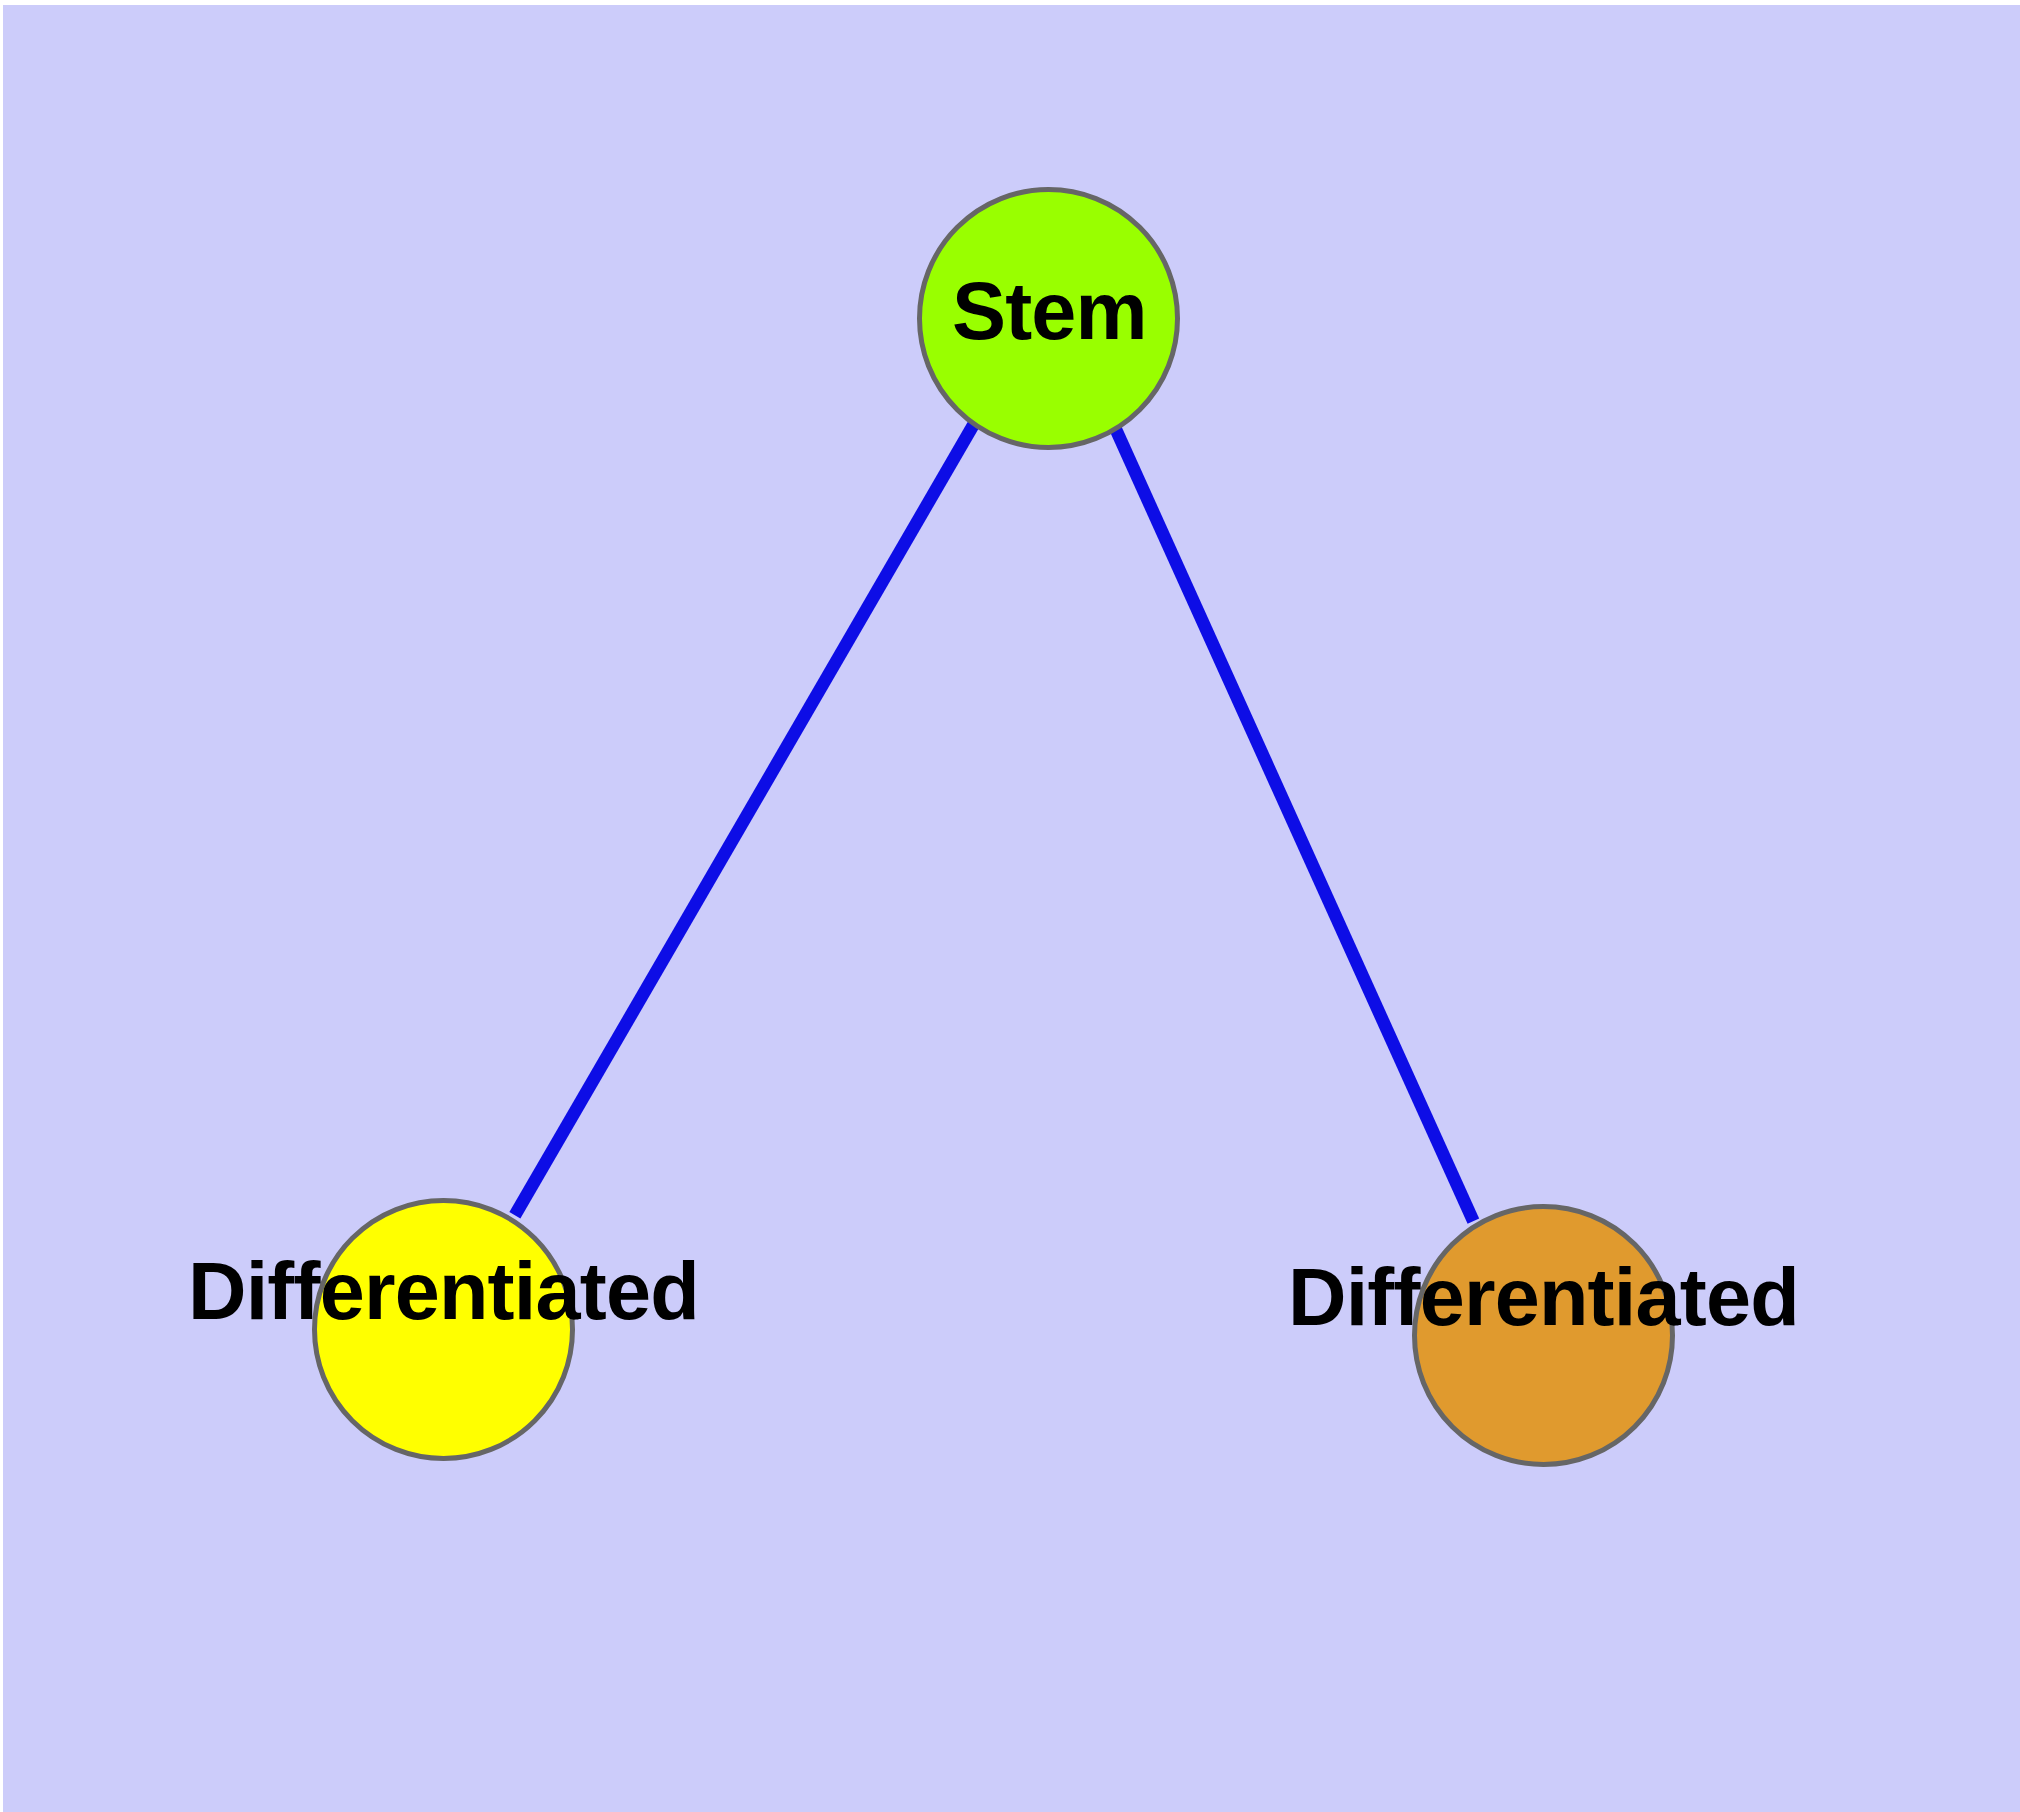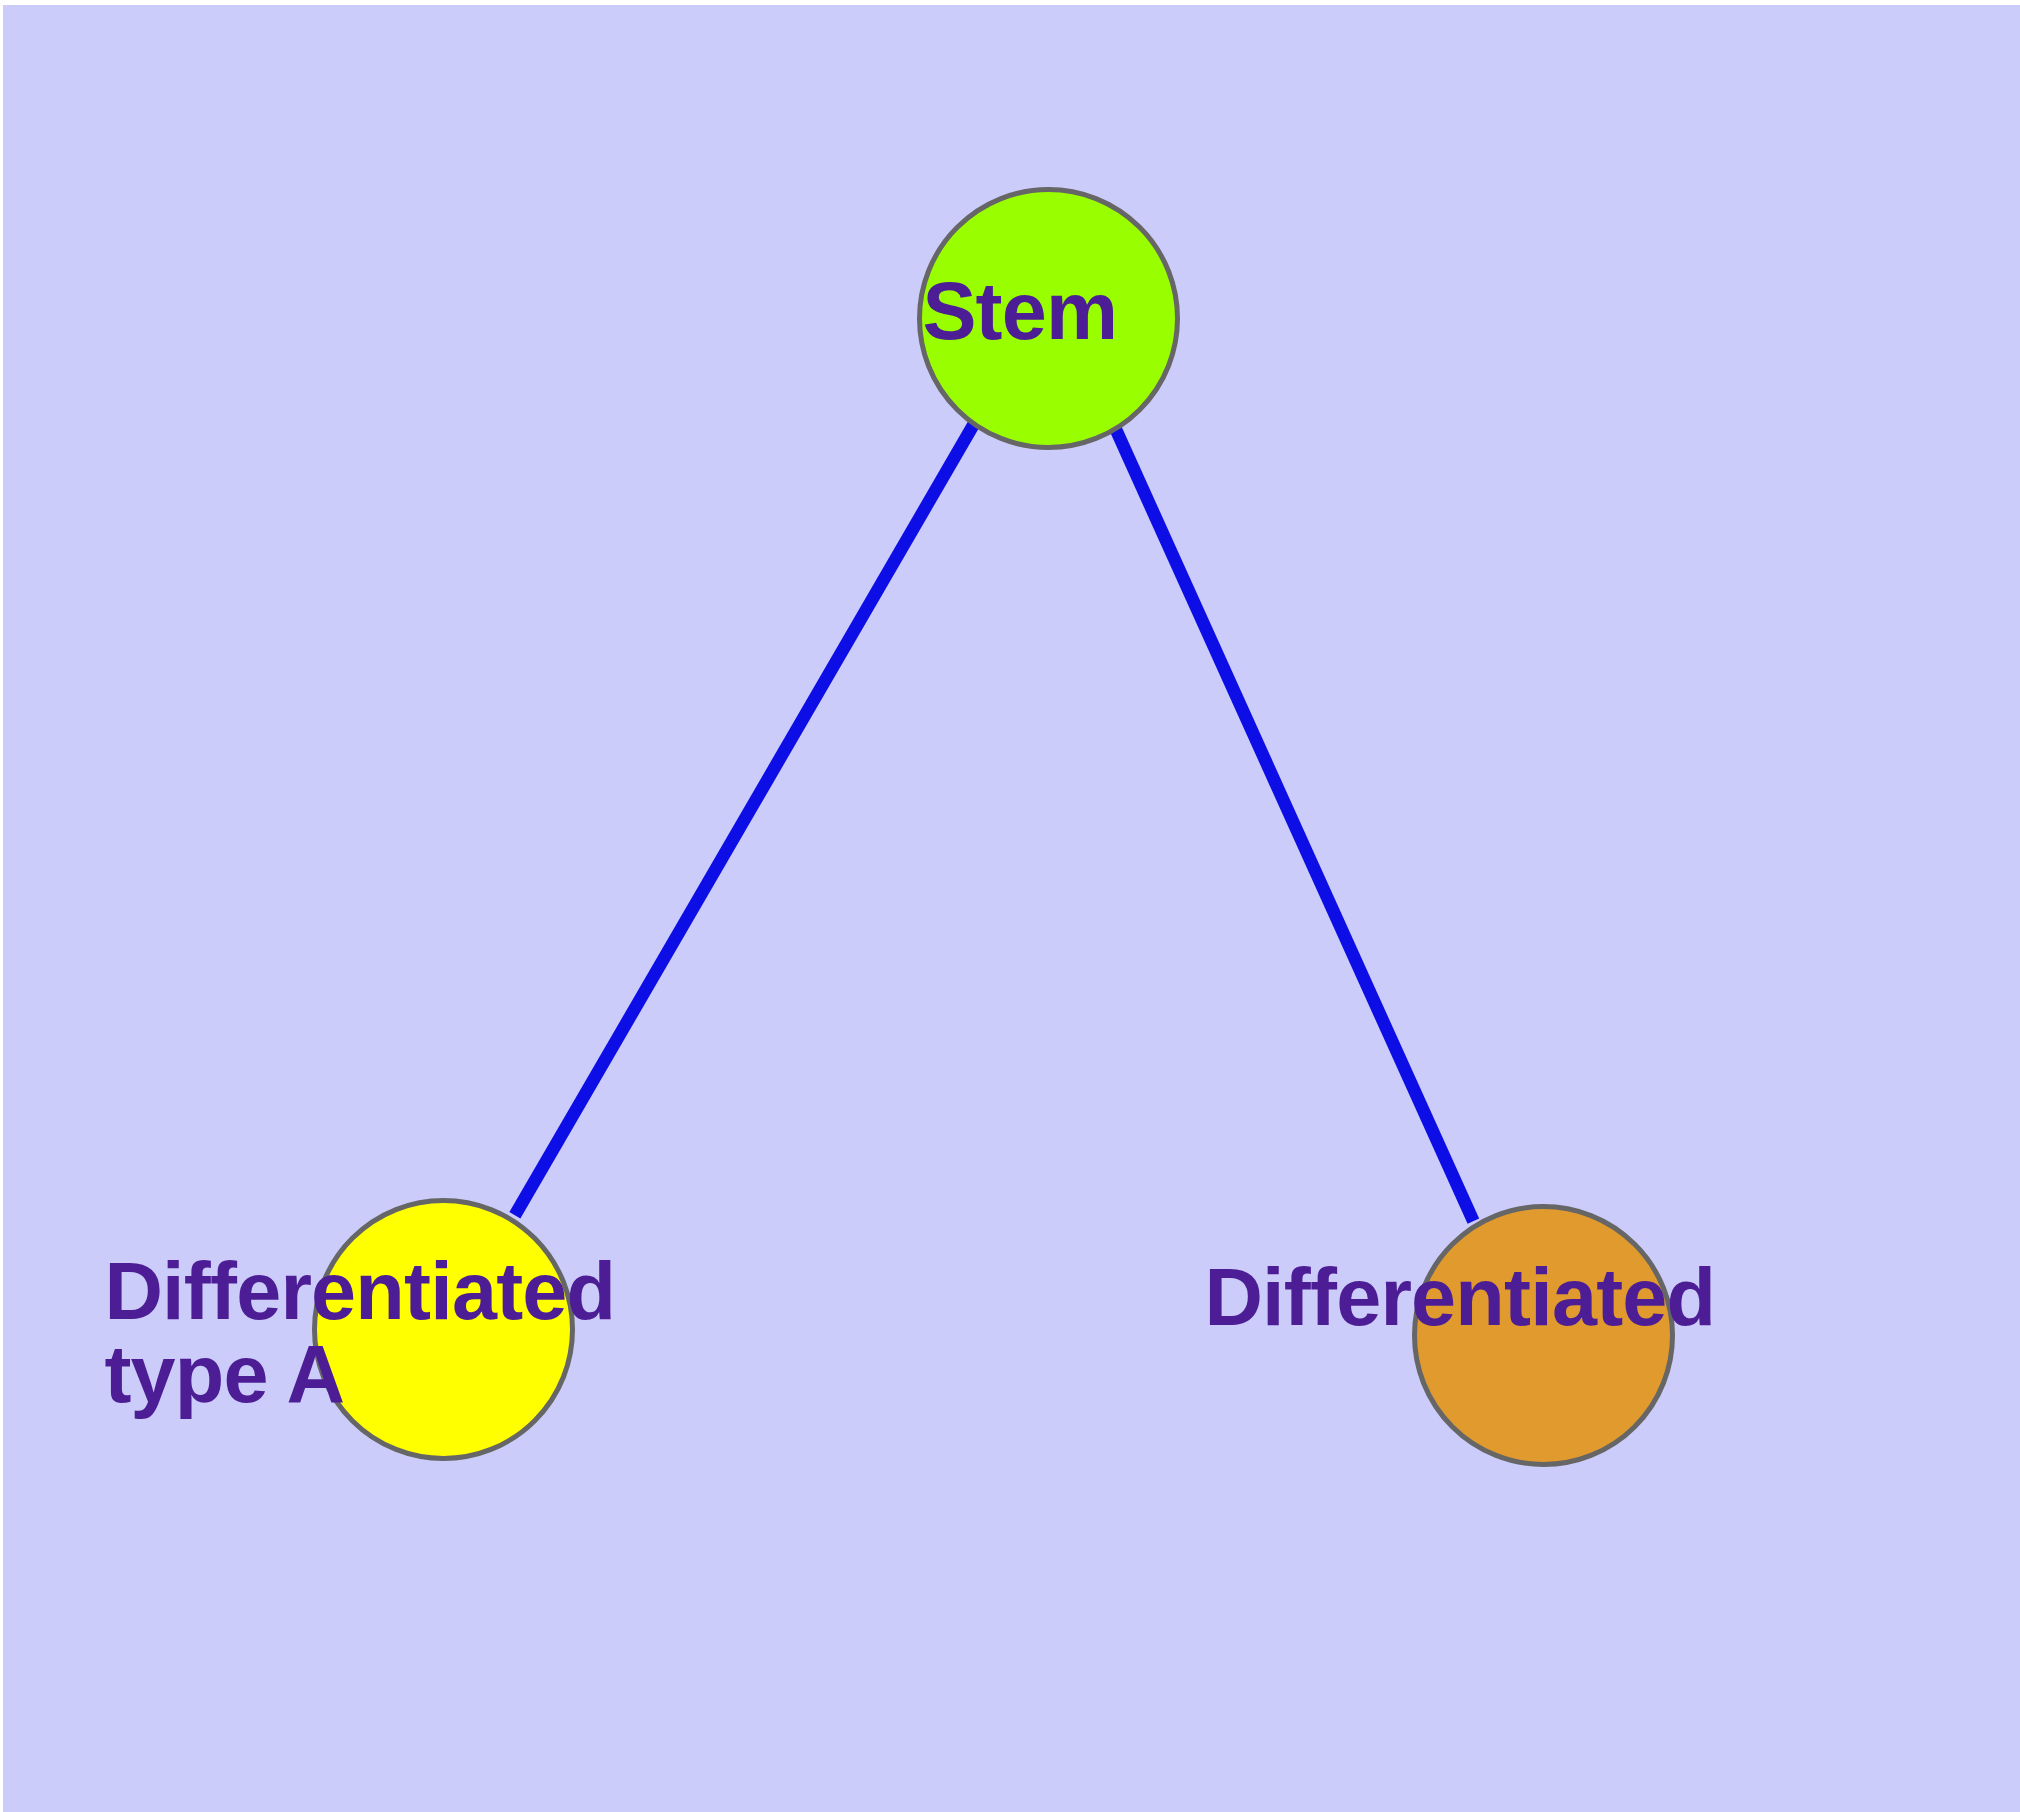--- a/index.html
+++ b/index.html
@@ -43,23 +43,23 @@
 
   .graph-node {
     position: absolute;
     border-radius: 50%;
     box-sizing: border-box;
     border: 5.1px solid #666666;
   }
 
   .node-label {
     position: absolute;
-    text-align: left;
+    text-align: center;
     font-weight: bold;
-    color: #4c1d95;
+    color: #000000;
     line-height: 1.02;
     white-space: nowrap;
     letter-spacing: -0.8px;
   }
 
   #node-stem {
     left: 914px;
     top: 182px;
     width: 263px;
     height: 263px;
@@ -110,21 +110,20 @@
       <line x1="1147" y1="492" x2="604" y2="1428" stroke="#0d0de6" stroke-width="15"></line>
       <line x1="1311" y1="496" x2="1735" y2="1435" stroke="#0d0de6" stroke-width="15"></line>
     </svg>
 
     <div class="graph-node" id="node-diff-a"></div>
     <div class="graph-node" id="node-diff-b"></div>
     <div class="graph-node" id="node-stem"></div>
 
     <div class="node-label" id="label-diff-a">
       <div>Differentiated</div>
-      <div>type A</div>
     </div>
 
     <div class="node-label" id="label-diff-b">
       <div>Differentiated</div>
     </div>
 
     <div class="node-label" id="label-stem">
       <div>Stem</div>
     </div>
 

